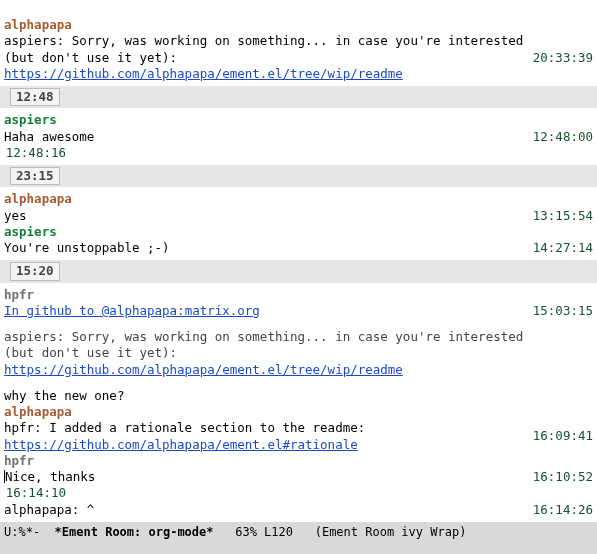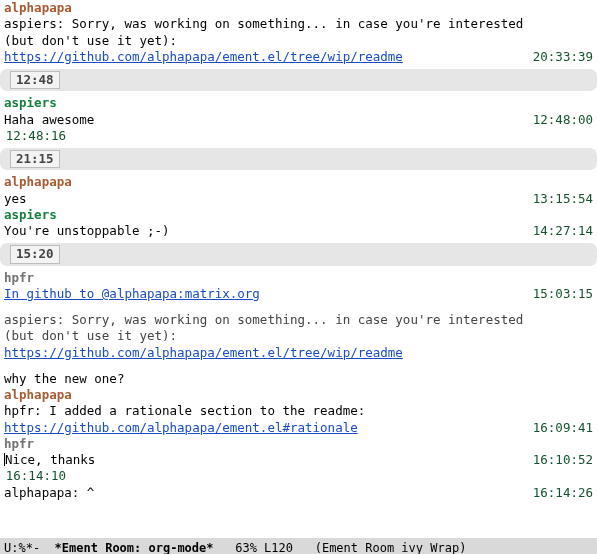--- a/index.html
+++ b/index.html
@@ -12,24 +12,25 @@
     background: #ffffff;
     color: #000000;
     width: 597px;
     height: 554px;
     overflow: hidden;
     position: relative;
   }
   .room {
     height: 538px;
     overflow: hidden;
+    margin-top: 17px;
   }
   .entry {
     display: flex;
-    align-items: flex-end;
+    align-items: center;
     padding: 0 4px;
   }
   .entry .content {
     flex: 1;
     min-width: 0;
     word-wrap: break-word;
   }
   .entry .ts {
     flex: 0 0 62px;
     text-align: right;
@@ -40,21 +41,20 @@
     font-weight: bold;
     padding: 0 4px;
   }
   .sender-alphapapa { color: #a85a32; }
   .sender-aspiers { color: #15803d; }
   .sender-hpfr { color: #737373; }
   .time-divider {
     background: #e6e6e6;
     margin: 4px 0;
     padding: 2px 0;
-    border-radius: 7px;
   }
   .time-divider .bubble {
     display: inline-block;
     border: 1px solid #bdbdbd;
     background: #f3f3f3;
     padding: 0px 5px;
     margin-left: 10px;
     font-weight: bold;
     color: #444;
   }
@@ -63,21 +63,21 @@
     text-decoration: underline;
   }
   .quoted {
     color: #444;
   }
   .modeline {
     position: absolute;
     left: 0;
     right: 0;
     bottom: 0;
-    height: 16px;
+    height: 32px;
     background: #d9d9d9;
     color: #000;
     font-size: 12px;
     padding: 3px 4px;
     white-space: pre;
     overflow: hidden;
   }
   .modeline .buf { font-weight: bold; }
   .cursor {
     display:inline-block;
@@ -115,21 +115,21 @@
   <div class="sender sender-aspiers">aspiers</div>
   <div class="entry">
     <div class="content">Haha awesome</div>
     <div class="ts">12:48:00</div>
   </div>
   <div class="entry">
     <div class="ts">12:48:16</div>
   </div>
 
   <div class="time-divider">
-    <span class="bubble">21:15</span>
+    <span class="bubble">23:15</span>
   </div>
 
   <div class="sender sender-alphapapa">alphapapa</div>
   <div class="entry">
     <div class="content">yes</div>
     <div class="ts">13:15:54</div>
   </div>
 
   <div class="sender sender-aspiers">aspiers</div>
   <div class="entry">

